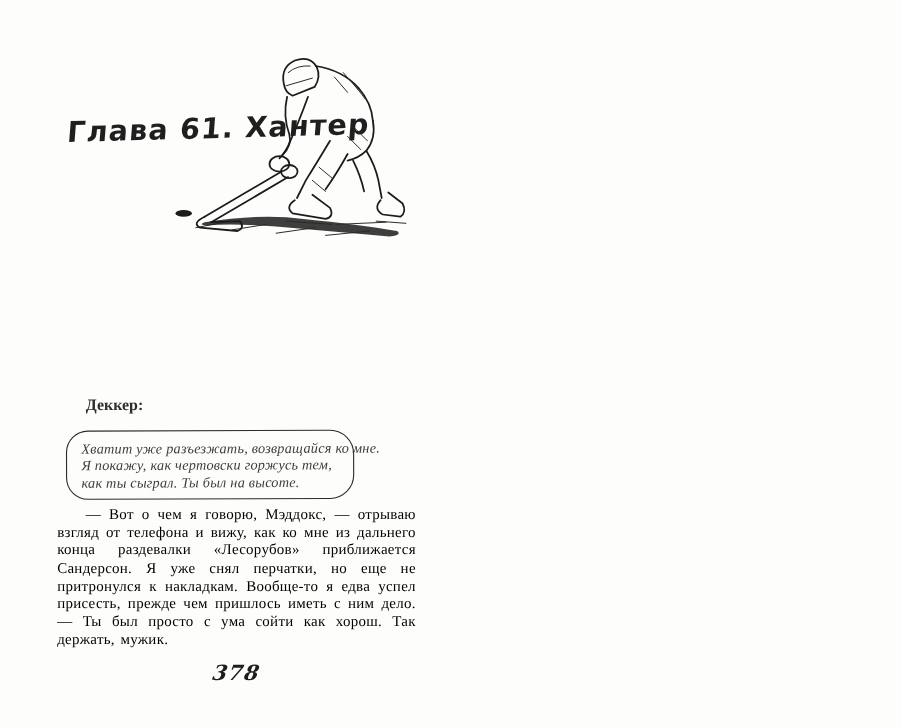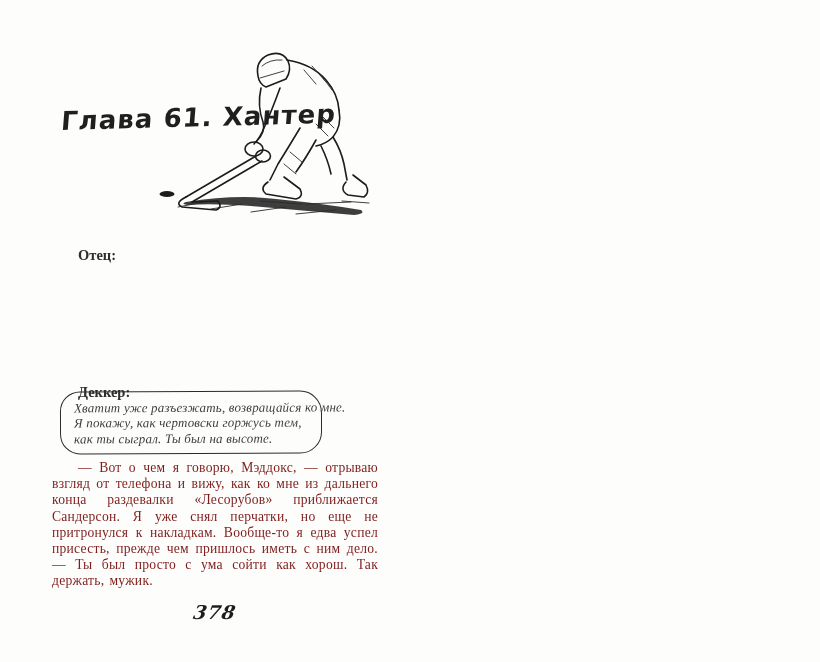--- a/index.html
+++ b/index.html
@@ -64,21 +64,21 @@
     transform:rotate(-0.2deg);
   }
   .bubble .line { white-space:nowrap; }
 
   
   .body-text {
     position:absolute;
     text-align:justify;
     font-size:13.6px; line-height:15.6px;
     letter-spacing:0.25px; word-spacing:1.5px;
-    color:#7f1d1d;
+    color:#000000;
   }
   .body-left  { left:52px;  top:460px; width:326px; line-height:16.2px; }
   .body-text p { margin:0; text-indent:26px; }
 </style>
 </head>
 <body>
 
 <div class="spread">
 
   <div class="page page-left">
@@ -121,24 +121,23 @@
         <path class="sketch" d="M165 102 Q172 116 175 130"></path>
 
         <path class="sketch" d="M112 138 Q103 144 110 150 L140 155 Q148 153 144 145 L128 133"></path>
         <path class="sketch-thin" d="M104 157 L146 160"></path>
 
         <path class="sketch" d="M190 138 Q183 146 192 151 L208 153 Q214 149 210 141 L197 131"></path>
         <path class="sketch-thin" d="M186 157 L213 159"></path>
       </svg>
     </div>
 
-    <div class="msg-label" style="top:247px">Отец:</div>
 
 
-    <div class="msg-label" style="top:384px">Деккер:</div>
+    <div class="msg-label" style="top:361px">Деккер:</div>
 
     <div class="bubble" style="top:391px">
       <div class="line">Хватит уже разъезжать, возвращайся ко мне.</div>
       <div class="line">Я покажу, как чертовски горжусь тем,</div>
       <div class="line">как ты сыграл. Ты был на высоте.</div>
     </div>
 
     <div class="body-text body-left">
       <p>— Вот о чем я говорю, Мэддокс, — отрываю взгляд от телефона и вижу, как ко мне из дальнего конца раздевалки «Лесорубов» приближается Сандерсон. Я уже снял перчатки, но еще не притронулся к накладкам. Вообще-то я едва успел присесть, прежде чем пришлось иметь с ним дело. — Ты был просто с ума сойти как хорош. Так держать, мужик.</p>
     </div>

